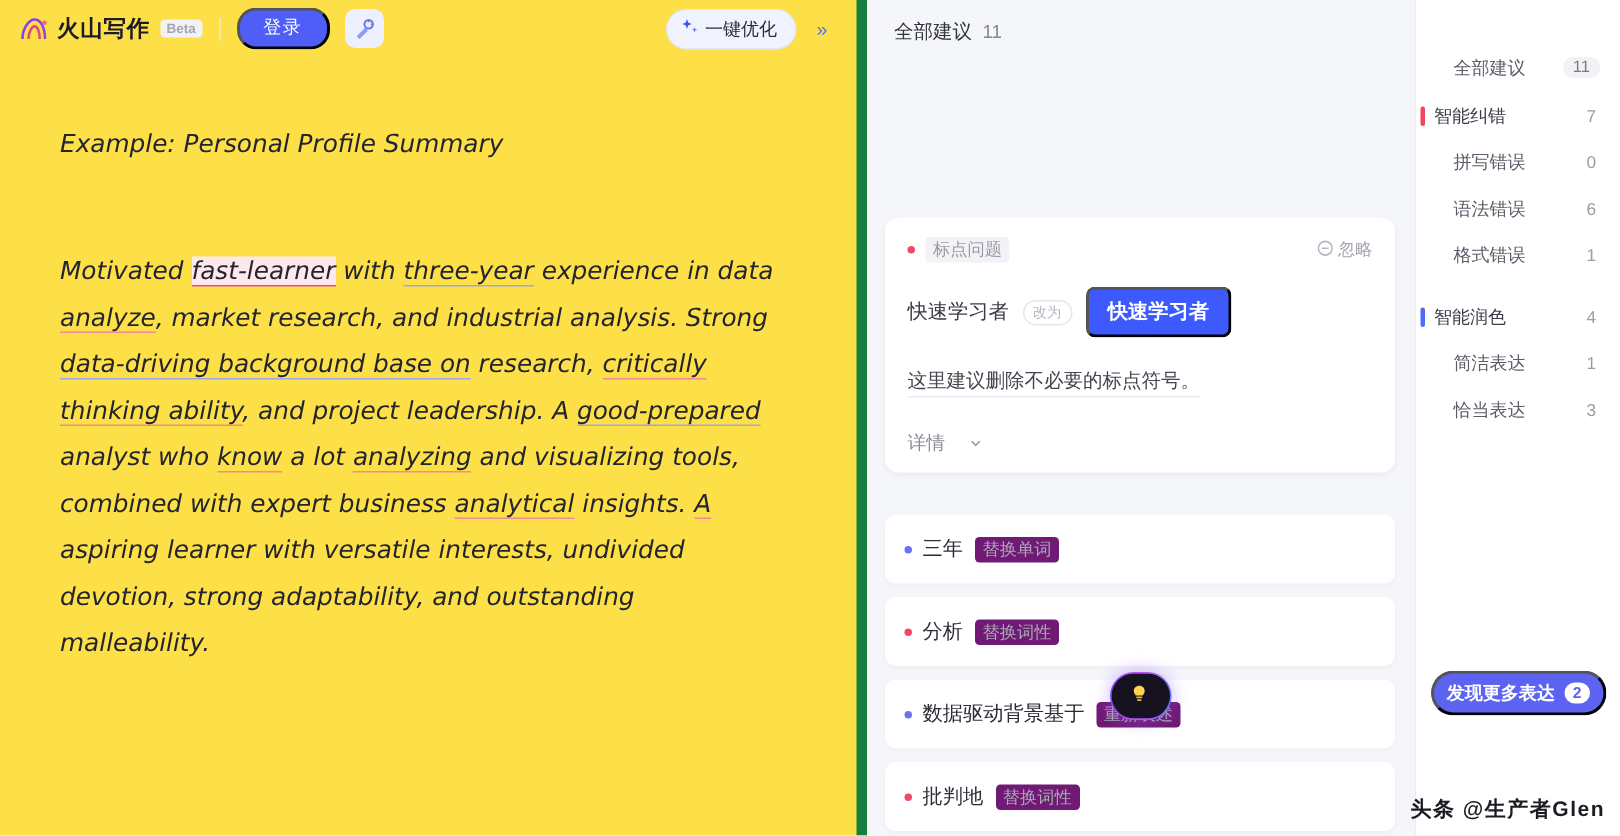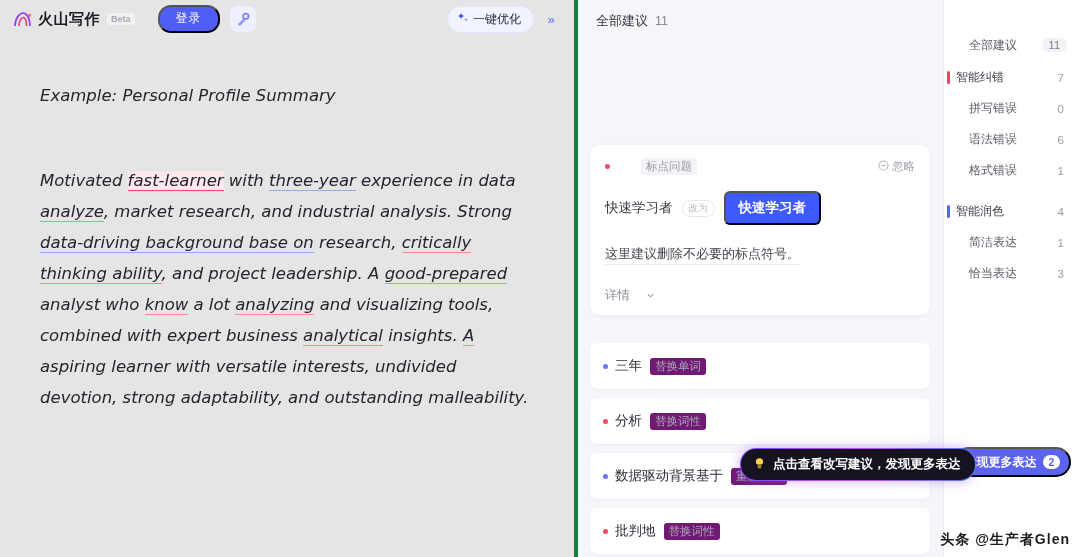--- a/index.html
+++ b/index.html
@@ -7,23 +7,23 @@
     width: 1080px; height: 557px;
     font-family: "Liberation Sans", "DejaVu Sans", sans-serif;
     background: #ffffff;
     overflow: hidden;
   }
   .app { position: relative; width: 1080px; height: 557px; display: flex; }
 
   
   .editor-col {
     width: 578px; height: 557px;
-    background: #e5e5e5;
+    background: #fde047;
     position: relative;
-    border-right: 4px solid #15803d;
+    border-right: 7px solid #15803d;
   }
   .topbar {
     height: 38px; width: 100%;
     display: flex; align-items: center;
     padding: 0 10px 0 12px;
     gap: 8px;
   }
   .brand { display: flex; align-items: center; gap: 5px; }
   .brand-mark { width: 21px; height: 21px; position: relative; }
   .brand-name {
@@ -82,21 +82,21 @@
     padding: 12px 0 10px 18px; font-size: 13px; color: #32323e;
     display: flex; align-items: baseline; gap: 7px;
   }
   .sug-head-count { color: #86868f; font-size: 12.5px; }
 
   .sug-card {
     position: absolute; left: 12px; top: 145px; width: 340px;
     background: #fff; border-radius: 9px; padding: 13px 15px 11px 15px;
     box-shadow: 0 1px 4px rgba(30,32,60,.06);
   }
-  .sug-card-top { display: flex; align-items: center; gap: 24px; }
+  .sug-card-top { display: flex; align-items: center; }
   .dot { width: 5px; height: 5px; border-radius: 50%; margin-right: 7px; }
   .dot-red { background: #ef4a5f; }
   .dot-blue { background: #6b74ec; }
   .tag {
     font-size: 11.5px; color: #9a9aa6; background: #f3f3f7;
     border-radius: 3px; padding: 1px 5px;
   }
   .ignore {
     margin-left: auto; font-size: 11.5px; color: #a6a6b1;
     display: flex; align-items: center; gap: 3px;
@@ -362,17 +362,16 @@
   </div>
 
   <div class="tooltip">
     <span>
       <svg width="13" height="13" viewBox="0 0 14 14">
         <path d="M7 1.3 C4.6 1.3 3.1 3 3.1 5 C3.1 6.5 4 7.3 4.5 8.2 L9.5 8.2 C10 7.3 10.9 6.5 10.9 5 C10.9 3 9.4 1.3 7 1.3 Z" fill="#ffd451"></path>
         <rect x="4.8" y="9" width="4.4" height="1.3" rx=".6" fill="#e5b72f"></rect>
         <rect x="5.4" y="10.9" width="3.2" height="1.3" rx=".6" fill="#e5b72f"></rect>
       </svg>
     </span>
-    <span>点击查看改写建议，发现更多表达</span>
   </div>
 
   <div class="watermark">头条 @生产者Glen</div>
 </div>
 
 </body></html>

